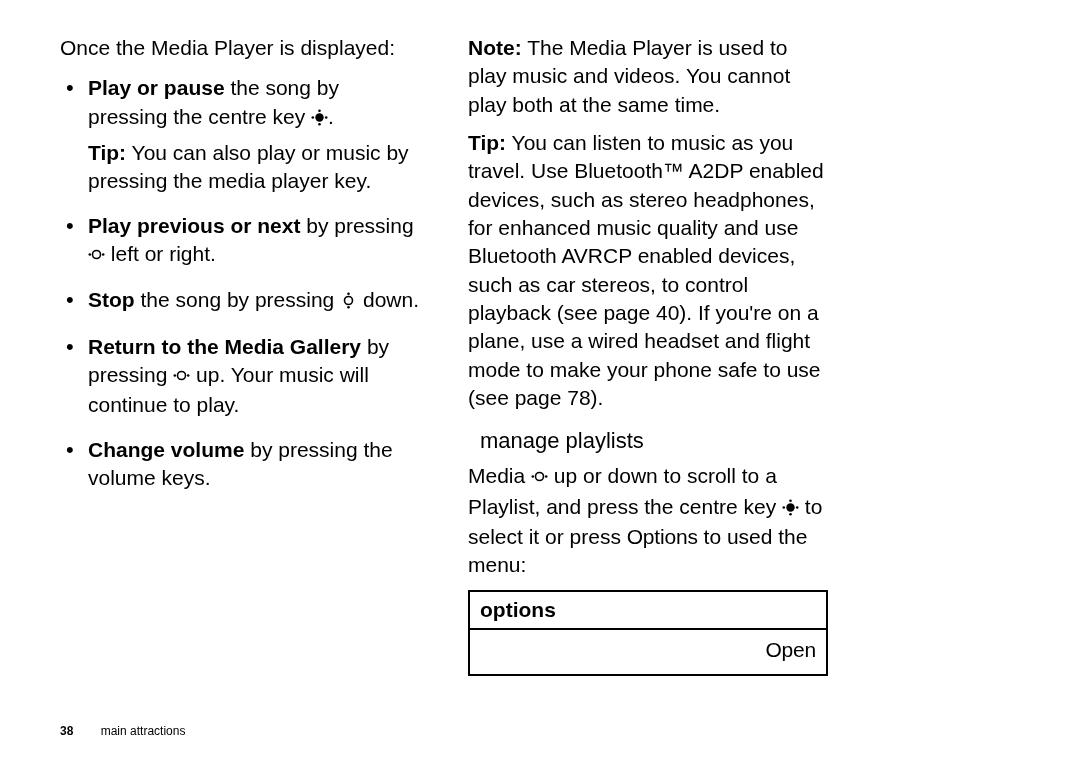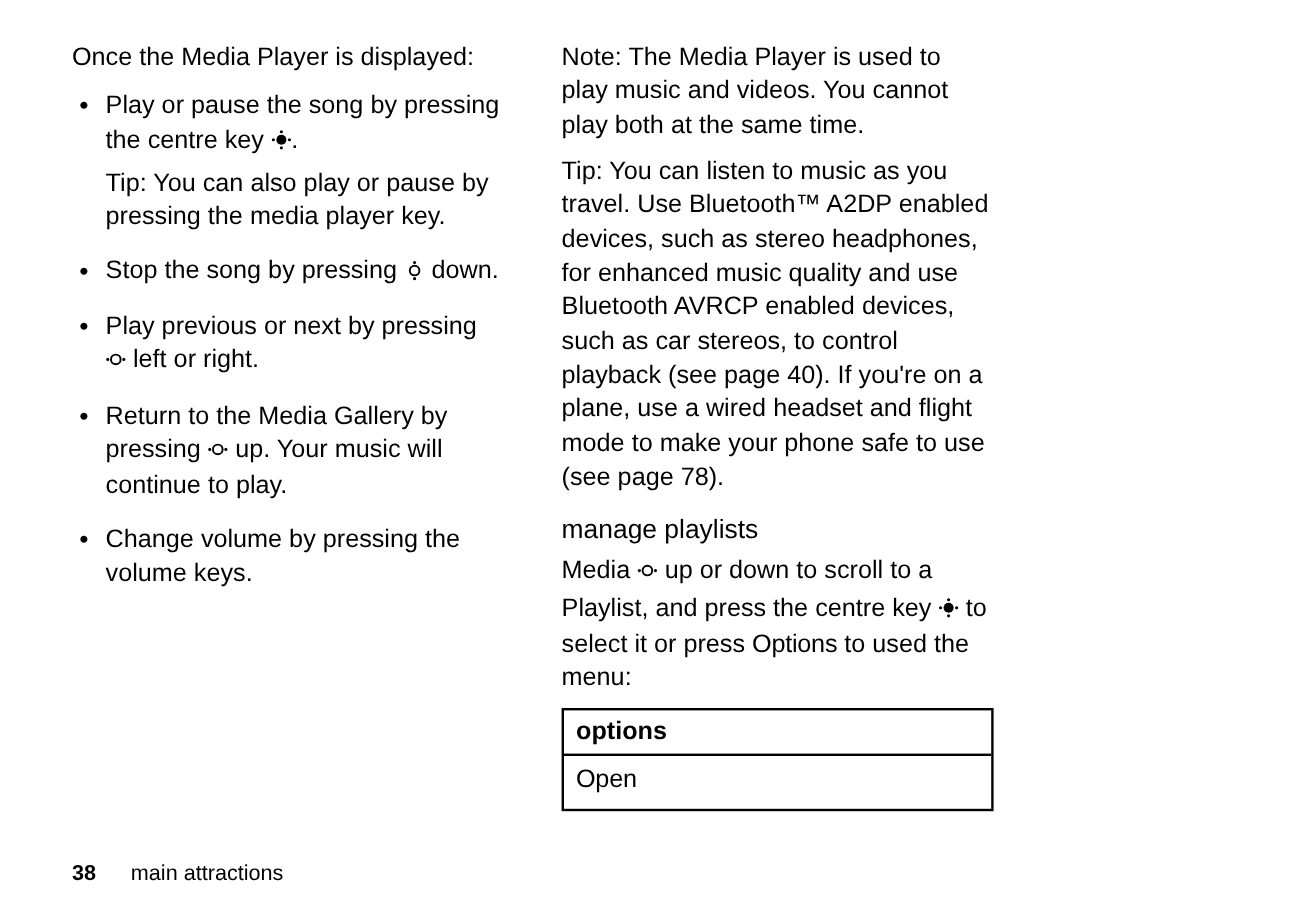--- a/index.html
+++ b/index.html
@@ -39,35 +39,35 @@
     margin: 12px 0 16px 0;
   }
   li::before {
     content: "•";
     position: absolute;
     left: 6px;
     top: 0;
     font-size: 22px;
     line-height: 1.3;
   }
-  .b { font-weight: 400; }
+  .b { font-weight: 700; }
   .i { }
   .nav-icon {
     display: inline-block;
     vertical-align: -2px;
   }
   .subhead {
     font-size: 22px;
-    margin: 14px 0 6px 0;
+    margin: 14px 0 6px 12px;
   }
   .footer {
     position: absolute;
     left: 60px;
     bottom: 28px;
-    font-size: 18px;
+    font-size: 12px;
   }
   .footer .pn { font-weight: 700; margin-right: 24px; }
   .options-table {
     border: 2px solid #000;
     margin-top: 10px;
   }
   .options-table .th {
     font-weight: 700;
     font-size: 21px;
     padding: 4px 10px;
@@ -94,43 +94,43 @@
           <span class="nav-icon">
             <svg width="17" height="17" viewBox="0 0 17 17">
                 <circle cx="8.5" cy="8.5" r="4.2" fill="#000"></circle>
                 <circle cx="1.8" cy="8.5" r="1.3" fill="#000"></circle>
                 <circle cx="15.2" cy="8.5" r="1.3" fill="#000"></circle>
                 <circle cx="8.5" cy="1.8" r="1.3" fill="#000"></circle>
                 <circle cx="8.5" cy="15.2" r="1.3" fill="#000"></circle>
               </svg>
           </span><span>.</span>
           <div style="height:6px"></div>
-          <span class="b">Tip:</span><span> You can also play or pause by pressing the media player key.</span>
+          <span class="b">Tip:</span><span> You can also play or music by pressing the media player key.</span>
+        </li>
+
+        <li>
+          <span class="b">Play previous or next</span><span> by pressing </span>
+          <span class="nav-icon">
+            <svg width="17" height="17" viewBox="0 0 17 17">
+                <circle cx="8.5" cy="8.5" r="4" fill="none" stroke="#000" stroke-width="1.6"></circle>
+                <circle cx="1.8" cy="8.5" r="1.3" fill="#000"></circle>
+                <circle cx="15.2" cy="8.5" r="1.3" fill="#000"></circle>
+              </svg>
+          </span><span> left or right.</span>
         </li>
 
         <li>
           <span class="b">Stop</span><span> the song by pressing </span>
           <span class="nav-icon">
             <svg width="17" height="17" viewBox="0 0 17 17">
                 <circle cx="8.5" cy="8.5" r="4" fill="none" stroke="#000" stroke-width="1.6"></circle>
                 <circle cx="8.5" cy="1.8" r="1.3" fill="#000"></circle>
                 <circle cx="8.5" cy="15.2" r="1.3" fill="#000"></circle>
               </svg>
           </span><span> down.</span>
-        </li>
-
-        <li>
-          <span class="b">Play previous or next</span><span> by pressing </span>
-          <span class="nav-icon">
-            <svg width="17" height="17" viewBox="0 0 17 17">
-                <circle cx="8.5" cy="8.5" r="4" fill="none" stroke="#000" stroke-width="1.6"></circle>
-                <circle cx="1.8" cy="8.5" r="1.3" fill="#000"></circle>
-                <circle cx="15.2" cy="8.5" r="1.3" fill="#000"></circle>
-              </svg>
-          </span><span> left or right.</span>
         </li>
 
         <li>
           <span class="b">Return to the Media Gallery</span><span> by pressing </span>
           <span class="nav-icon">
             <svg width="17" height="17" viewBox="0 0 17 17">
                 <circle cx="8.5" cy="8.5" r="4" fill="none" stroke="#000" stroke-width="1.6"></circle>
                 <circle cx="1.8" cy="8.5" r="1.3" fill="#000"></circle>
                 <circle cx="15.2" cy="8.5" r="1.3" fill="#000"></circle>
               </svg>
@@ -170,21 +170,21 @@
               <circle cx="15.2" cy="8.5" r="1.3" fill="#000"></circle>
               <circle cx="8.5" cy="1.8" r="1.3" fill="#000"></circle>
               <circle cx="8.5" cy="15.2" r="1.3" fill="#000"></circle>
             </svg>
         </span><span> to select it or press </span><span class="cond">Options</span><span> to used the menu:</span>
       </p>
 
       <div class="options-table">
         <div class="th">options</div>
         <div class="cell">
-          <div class="cond" style="font-size:21px;">Open</div>
+          <div class="cond" style="font-size:21px;text-align:right;">Open</div>
         </div>
       </div>
     </div>
 
   </div>
 
   <div class="footer">
     <span class="pn">38</span>
     <span>main attractions</span>
   </div>

